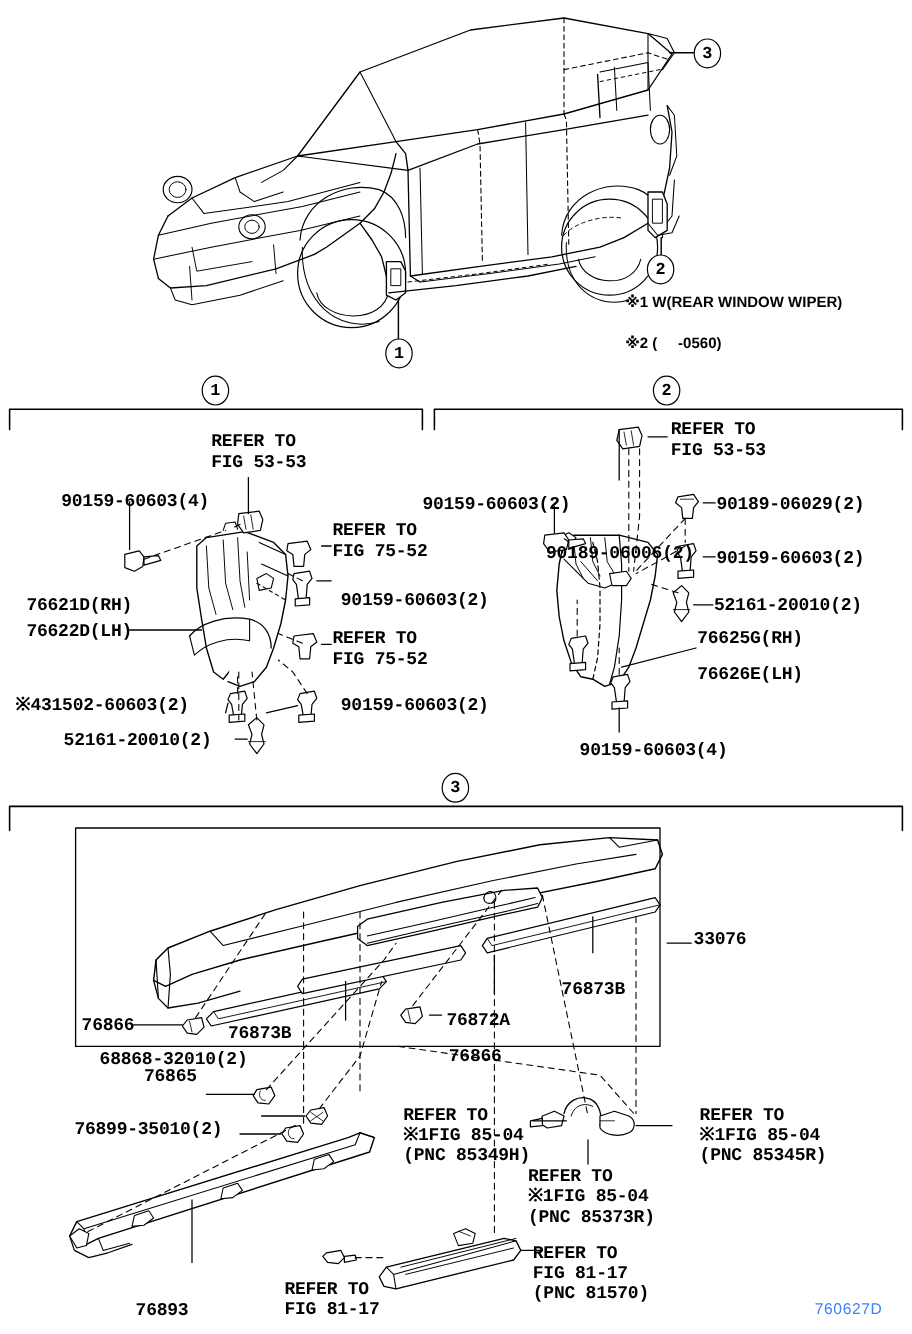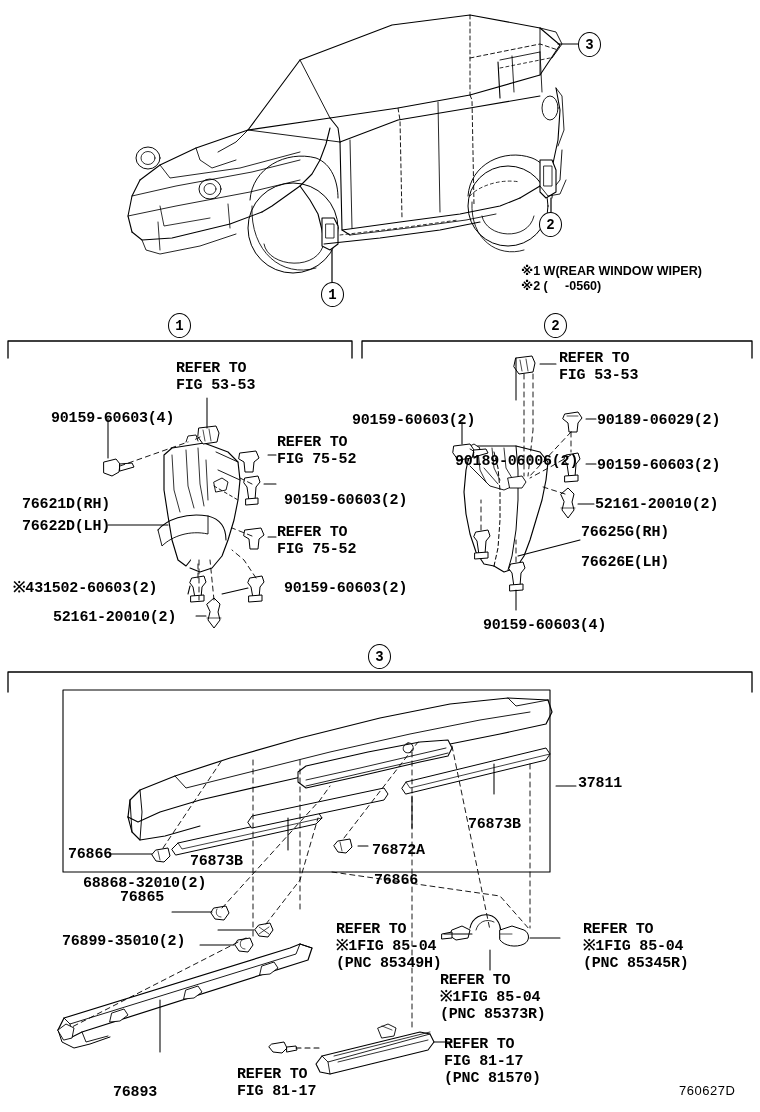--- a/index.html
+++ b/index.html
@@ -40,21 +40,21 @@
     font-size: 12.5px;
     line-height: 16px;
     white-space: pre;
     color: #000;
   }
   .figcode {
     position: absolute;
     font-family: "Liberation Sans", "DejaVu Sans", sans-serif;
     font-size: 13px;
     letter-spacing: 0.5px;
-    color: #000000;
+    color: #3b82f6;
   }
   .circnum {
     position: absolute;
     width: 23px;
     height: 25px;
     border: 1.6px solid #000;
     border-radius: 50%;
     font-family: "Liberation Mono", "DejaVu Sans Mono", monospace;
     font-size: 14px;
     font-weight: bold;
@@ -450,21 +450,21 @@
   </svg>
 
   <div class="circnum" style="left:578px;top:32px;">3</div>
   <div class="circnum" style="left:539px;top:212px;">2</div>
   <div class="circnum" style="left:321px;top:282px;">1</div>
 
   <div class="circnum" style="left:168px;top:313px;">1</div>
   <div class="circnum" style="left:544px;top:313px;">2</div>
   <div class="circnum" style="left:368px;top:644px;">3</div>
 
-  <div class="note" style="left:521px;top:263px;">※1 W(REAR WINDOW WIPER)</div>
+  <div class="note" style="left:521px;top:244px;">※1 W(REAR WINDOW WIPER)</div>
   <div class="note" style="left:521px;top:278px;">※2 (     -0560)</div>
 
   <div class="lbl" style="left:176px;top:360px;">REFER TO
 FIG 53-53</div>
   <div class="lbl" style="left:51px;top:410px;">90159-60603(4)</div>
   <div class="lbl" style="left:277px;top:434px;">REFER TO
 FIG 75-52</div>
   <div class="lbl" style="left:284px;top:492px;">90159-60603(2)</div>
   <div class="lbl" style="left:22px;top:496px;">76621D(RH)</div>
   <div class="lbl" style="left:22px;top:518px;">76622D(LH)</div>
@@ -478,21 +478,21 @@
 FIG 53-53</div>
   <div class="lbl" style="left:455px;top:413px;margin-top:40px;">90189-06006(2)</div>
   <div class="lbl" style="left:352px;top:412px;">90159-60603(2)</div>
   <div class="lbl" style="left:597px;top:412px;">90189-06029(2)</div>
   <div class="lbl" style="left:597px;top:457px;">90159-60603(2)</div>
   <div class="lbl" style="left:595px;top:496px;">52161-20010(2)</div>
   <div class="lbl" style="left:581px;top:524px;font-family:Liberation Mono, monospace;">76625G(RH)</div>
   <div class="lbl" style="left:581px;top:554px;">76626E(LH)</div>
   <div class="lbl" style="left:483px;top:617px;">90159-60603(4)</div>
 
-  <div class="lbl" style="left:578px;top:775px;">37811</div>
+  <div class="lbl" style="left:578px;top:775px;">33076</div>
   <div class="lbl" style="left:468px;top:816px;">76873B</div>
   <div class="lbl" style="left:372px;top:842px;">76872A</div>
   <div class="lbl" style="left:190px;top:853px;">76873B</div>
   <div class="lbl" style="left:68px;top:846px;">76866</div>
 
   <div class="lbl" style="left:374px;top:872px;">76866</div>
   <div class="lbl" style="left:120px;top:889px;">76865</div>
   <div class="lbl" style="left:83px;top:875px;">68868-32010(2)</div>
   <div class="lbl" style="left:62px;top:933px;">76899-35010(2)</div>
   <div class="lbl" style="left:113px;top:1084px;">76893</div>

